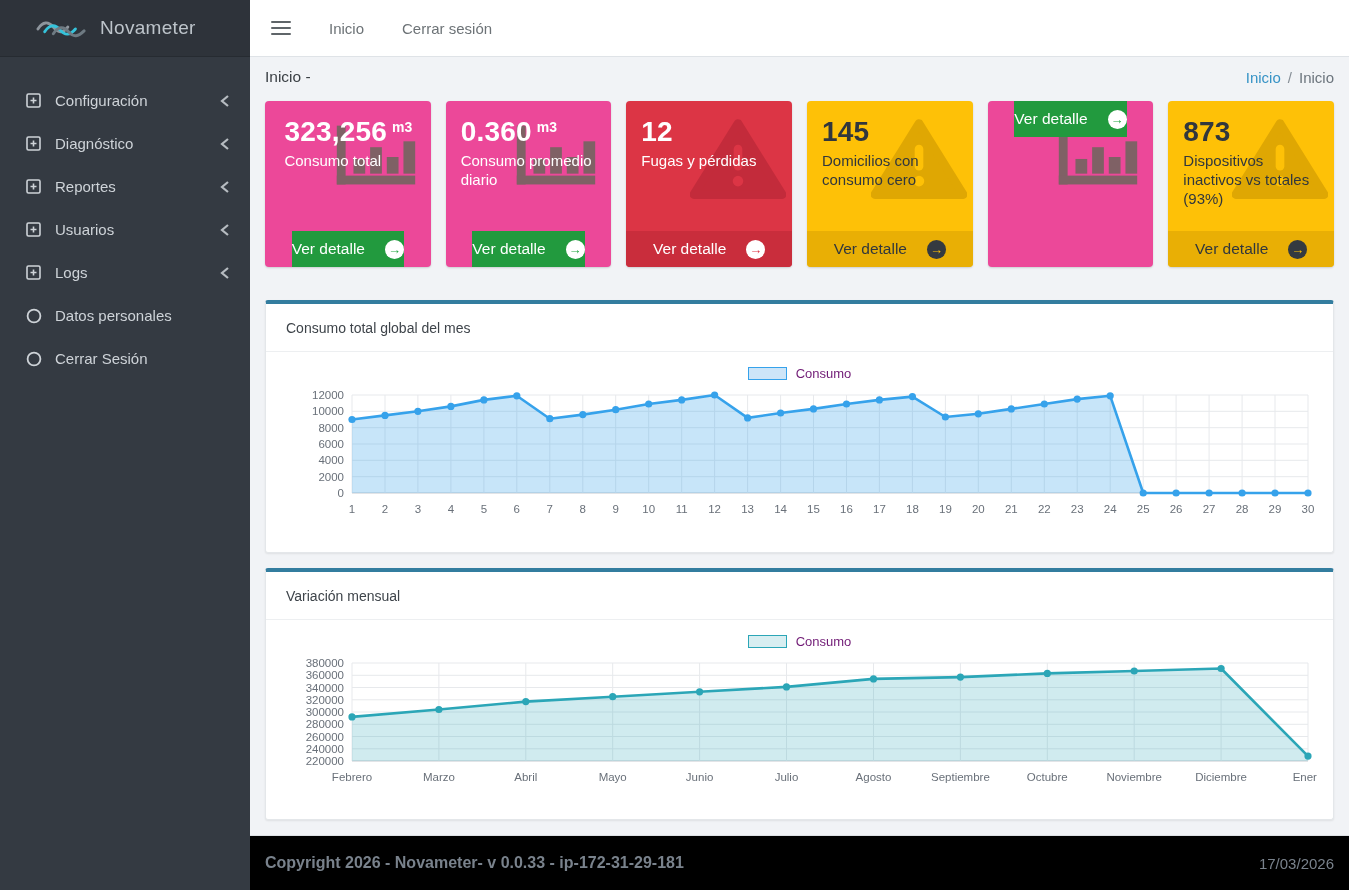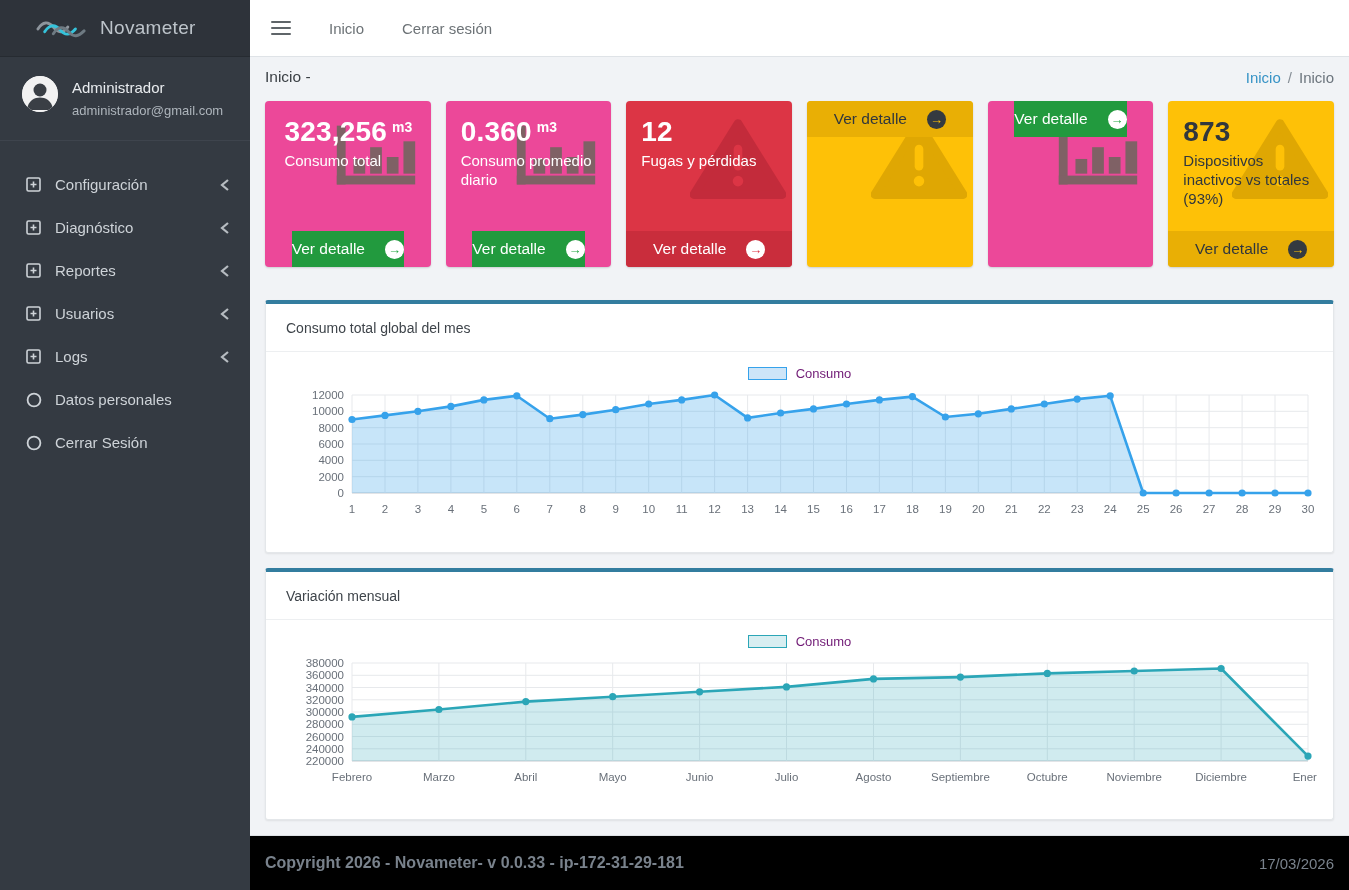--- a/index.html
+++ b/index.html
@@ -98,33 +98,20 @@
     <span class="mi-icon" style="width:50px;flex-basis:50px">
       <svg width="50" height="26" viewBox="0 0 52 26" fill="none">
         <path d="M2,14 C7,6 13,6 18,12 S28,19 33,12" stroke="#8d959c" stroke-width="3" stroke-linecap="round"></path>
         <path d="M9,17 C14,9 20,9 25,15 S35,21 41,14" stroke="#35c3da" stroke-width="3" stroke-linecap="round"></path>
         <path d="M18,19 C23,11 29,11 34,17 S44,22 50,16" stroke="#6e7a82" stroke-width="3" stroke-linecap="round"></path>
       </svg>
     </span>
     <span class="brand-text">Novameter</span>
   </div>
 
-  <div class="user-panel">
-    <span class="avatar">
-      <svg width="36" height="36" viewBox="0 0 36 36">
-        <circle cx="18" cy="18" r="18" fill="#f2f2f2"></circle>
-        <circle cx="18" cy="14" r="6.5" fill="#3a3f45"></circle>
-        <path d="M5,34 C6,24 13,21.5 18,21.5 C23,21.5 30,24 31,34 Z" fill="#3a3f45"></path>
-      </svg>
-    </span>
-    <span>
-      <div class="user-name">Administrador</div>
-      <div class="user-email">administrador@gmail.com</div>
-    </span>
-  </div>
 
   <div class="menu">
     <div class="menu-item">
       <span class="mi-icon">
           <svg width="15" height="15" viewBox="0 0 15 15">
             <rect x="1" y="1" width="13" height="13" rx="1.5" fill="none" stroke="#ced3d8" stroke-width="1.6"></rect>
             <path d="M7.5,4.5 v6 M4.5,7.5 h6" stroke="#ced3d8" stroke-width="1.6"></path>
           </svg>
         </span>
       <span class="mi-label">Configuración</span>
@@ -283,20 +270,24 @@
   </div>
 
   <div class="card c-yellow">
     <span class="card-watermark">
       <svg width="96" height="86" viewBox="0 0 100 88">
         <path d="M50,6 L96,80 L4,80 Z" fill="#c79201" stroke="#c79201" stroke-width="9" stroke-linejoin="round" opacity="0.55"></path>
         <rect x="45.5" y="28" width="9" height="27" rx="4.5" fill="#fec107"></rect>
         <circle cx="50" cy="66" r="5.5" fill="#fec107"></circle>
       </svg>
     </span>
+    <div class="card-body">
+      <span class="card-value">145</span><span class="card-unit"></span>
+      <div class="card-label">Domicilios con consumo cero</div>
+    </div>
     <div class="card-footer">
       <span>Ver detalle</span>
       <span class="cta-circle">→</span>
     </div>
   </div>
 
   <div class="card c-green">
     <span class="card-watermark">
       <svg width="98" height="80" viewBox="0 0 100 80" opacity="0.5">
         <g fill="#157a32">

